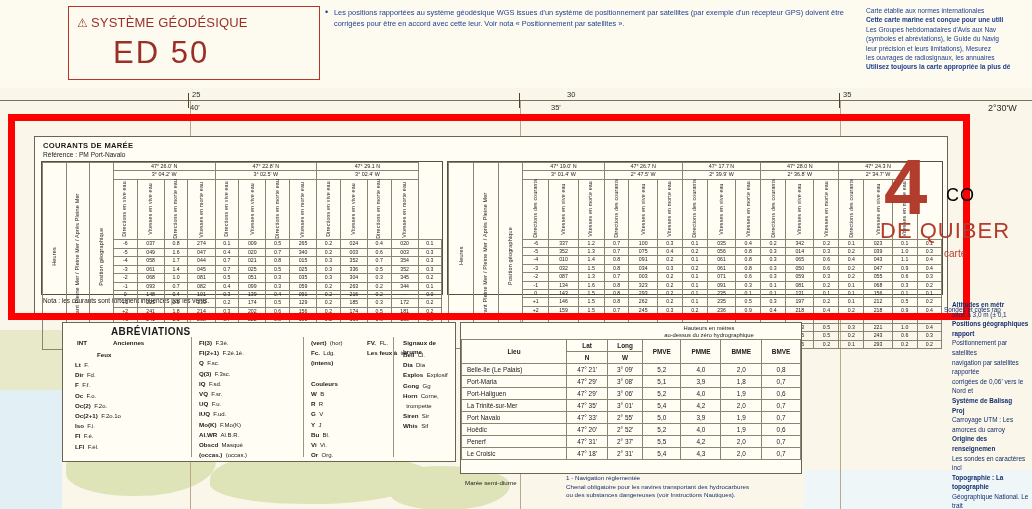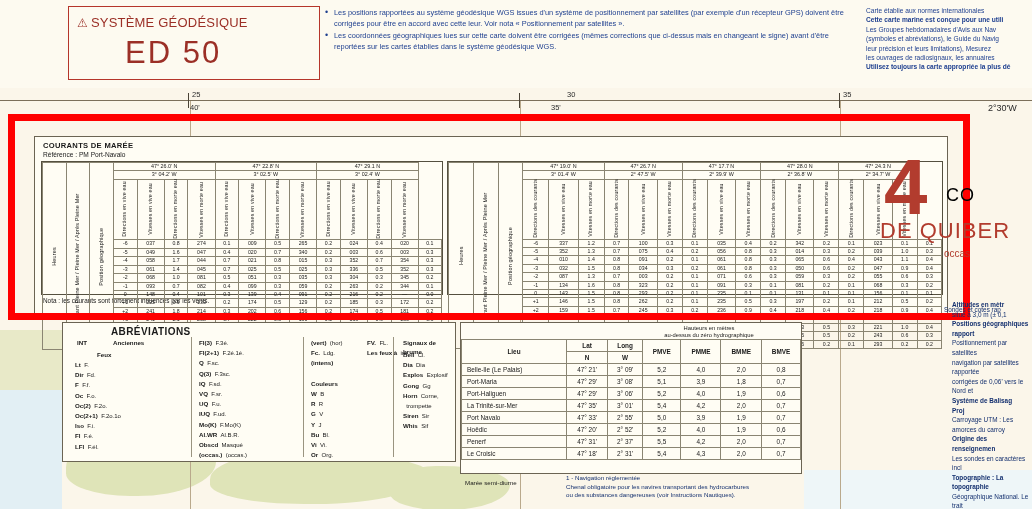--- a/index.html
+++ b/index.html
@@ -13,21 +13,21 @@
   .map-bg{position:absolute;inset:0;background:#fbf6ea;}
   .sea{position:absolute;background:#e9f3f6;}
   .land{position:absolute;background:#e6e7c6;}
   .landmass{position:absolute;background:#dfe4b8;border-radius:40% 60% 55% 45%/55% 45% 60% 40%;}
 
   
   .top-band{position:absolute;left:0;top:0;width:1032px;height:88px;background:#fdfaf0;}
   .geod-box{position:absolute;left:68px;top:6px;width:250px;height:72px;border:1.5px solid #b5352a;background:#fdfaf0;}
   .geod-title{position:absolute;left:8px;top:8px;font-size:13px;color:#9b2f26;letter-spacing:.2px;}
   .geod-warn{font-size:12px;margin-right:3px;}
-  .geod-ed{position:absolute;left:56px;top:28px;font-size:31px;color:#9b2f26;letter-spacing:2px;}
+  .geod-ed{position:absolute;left:44px;top:28px;font-size:31px;color:#9b2f26;letter-spacing:2px;}
   .notice-col{position:absolute;left:325px;top:8px;width:530px;font-size:7.4px;line-height:10.5px;color:#1e3f8f;}
   .notice-col .bullet{display:block;position:relative;padding-left:9px;margin-bottom:2px;}
   .notice-col .bullet:before{content:"•";position:absolute;left:0;top:-1px;font-size:9px;}
   .right-notes{position:absolute;left:866px;top:6px;width:164px;font-size:6.6px;line-height:9.4px;color:#1e3f8f;}
 
   
   .ruler{position:absolute;left:0;top:88px;width:1032px;height:26px;}
   .ruler .line{position:absolute;left:0;top:12px;width:1032px;height:1px;background:#7b6f5a;}
   .tick{position:absolute;top:5px;width:1px;height:15px;background:#4a4336;}
   .tick-lbl{position:absolute;font-size:7.5px;color:#2b2b2b;}
@@ -92,21 +92,20 @@
 
   <div class="geod-box">
     <div class="geod-title">
       <span class="geod-warn">⚠</span><span>SYSTÈME GÉODÉSIQUE</span>
     </div>
     <div class="geod-ed">ED 50</div>
   </div>
 
   <div class="notice-col">
     <span class="bullet">Les positions rapportées au système géodésique WGS issues d'un système de positionnement  par satellites (par exemple d'un récepteur GPS) doivent être corrigées pour être en accord avec cette leur. Voir nota « Positionnement par satellites ».</span>
-    <span class="bullet">Les coordonnées géographiques lues sur cette carte doivent être corrigées (mêmes corrections que ci-dessus mais en changeant le signe) avant d'être reportées sur les cartes établies dans le système géodésique WGS.</span>
   </div>
 
   <div class="right-notes">
     <div>Carte établie aux normes internationales</div>
     <div style="font-weight:bold">Cette carte marine est conçue pour une utili</div>
     <div>Les Groupes hebdomadaires d'Avis aux Nav</div>
     <div>(symboles et abréviations), le Guide du Navig</div>
     <div>leur précision et leurs limitations), Mesurez</div>
     <div>les ouvrages de radiosignaux, les annuaires</div>
     <div style="font-weight:bold">Utilisez toujours la carte appropriée la plus dé</div>
@@ -634,21 +633,21 @@
         </tbody>
       </table>
     </div>
 </div>
 
 <div class="red-rect"></div>
 
 <div class="big-num">4</div>
 <div class="chart-title1">CO</div>
 <div class="chart-title2">DE QUIBER</div>
-<div class="chart-scale">occas</div>
+<div class="chart-scale">carte</div>
 
 <div style="position:absolute;left:944px;top:306px;font-size:6.4px;color:#14306f;">Sondes et cotes rap</div>
 <div class="right-col">
   <div class="hd">Altitudes en mètr</div>
   <div>situé à 3,0 m (± 0,1</div>
   <div class="hd">Positions géographiques rapport</div>
   <div>Positionnement par satellites</div>
   <div>navigation par satellites rapportée</div>
   <div>corrigées de 0,06' vers le Nord et</div>
   <div class="hd">Système de Balisag</div>

